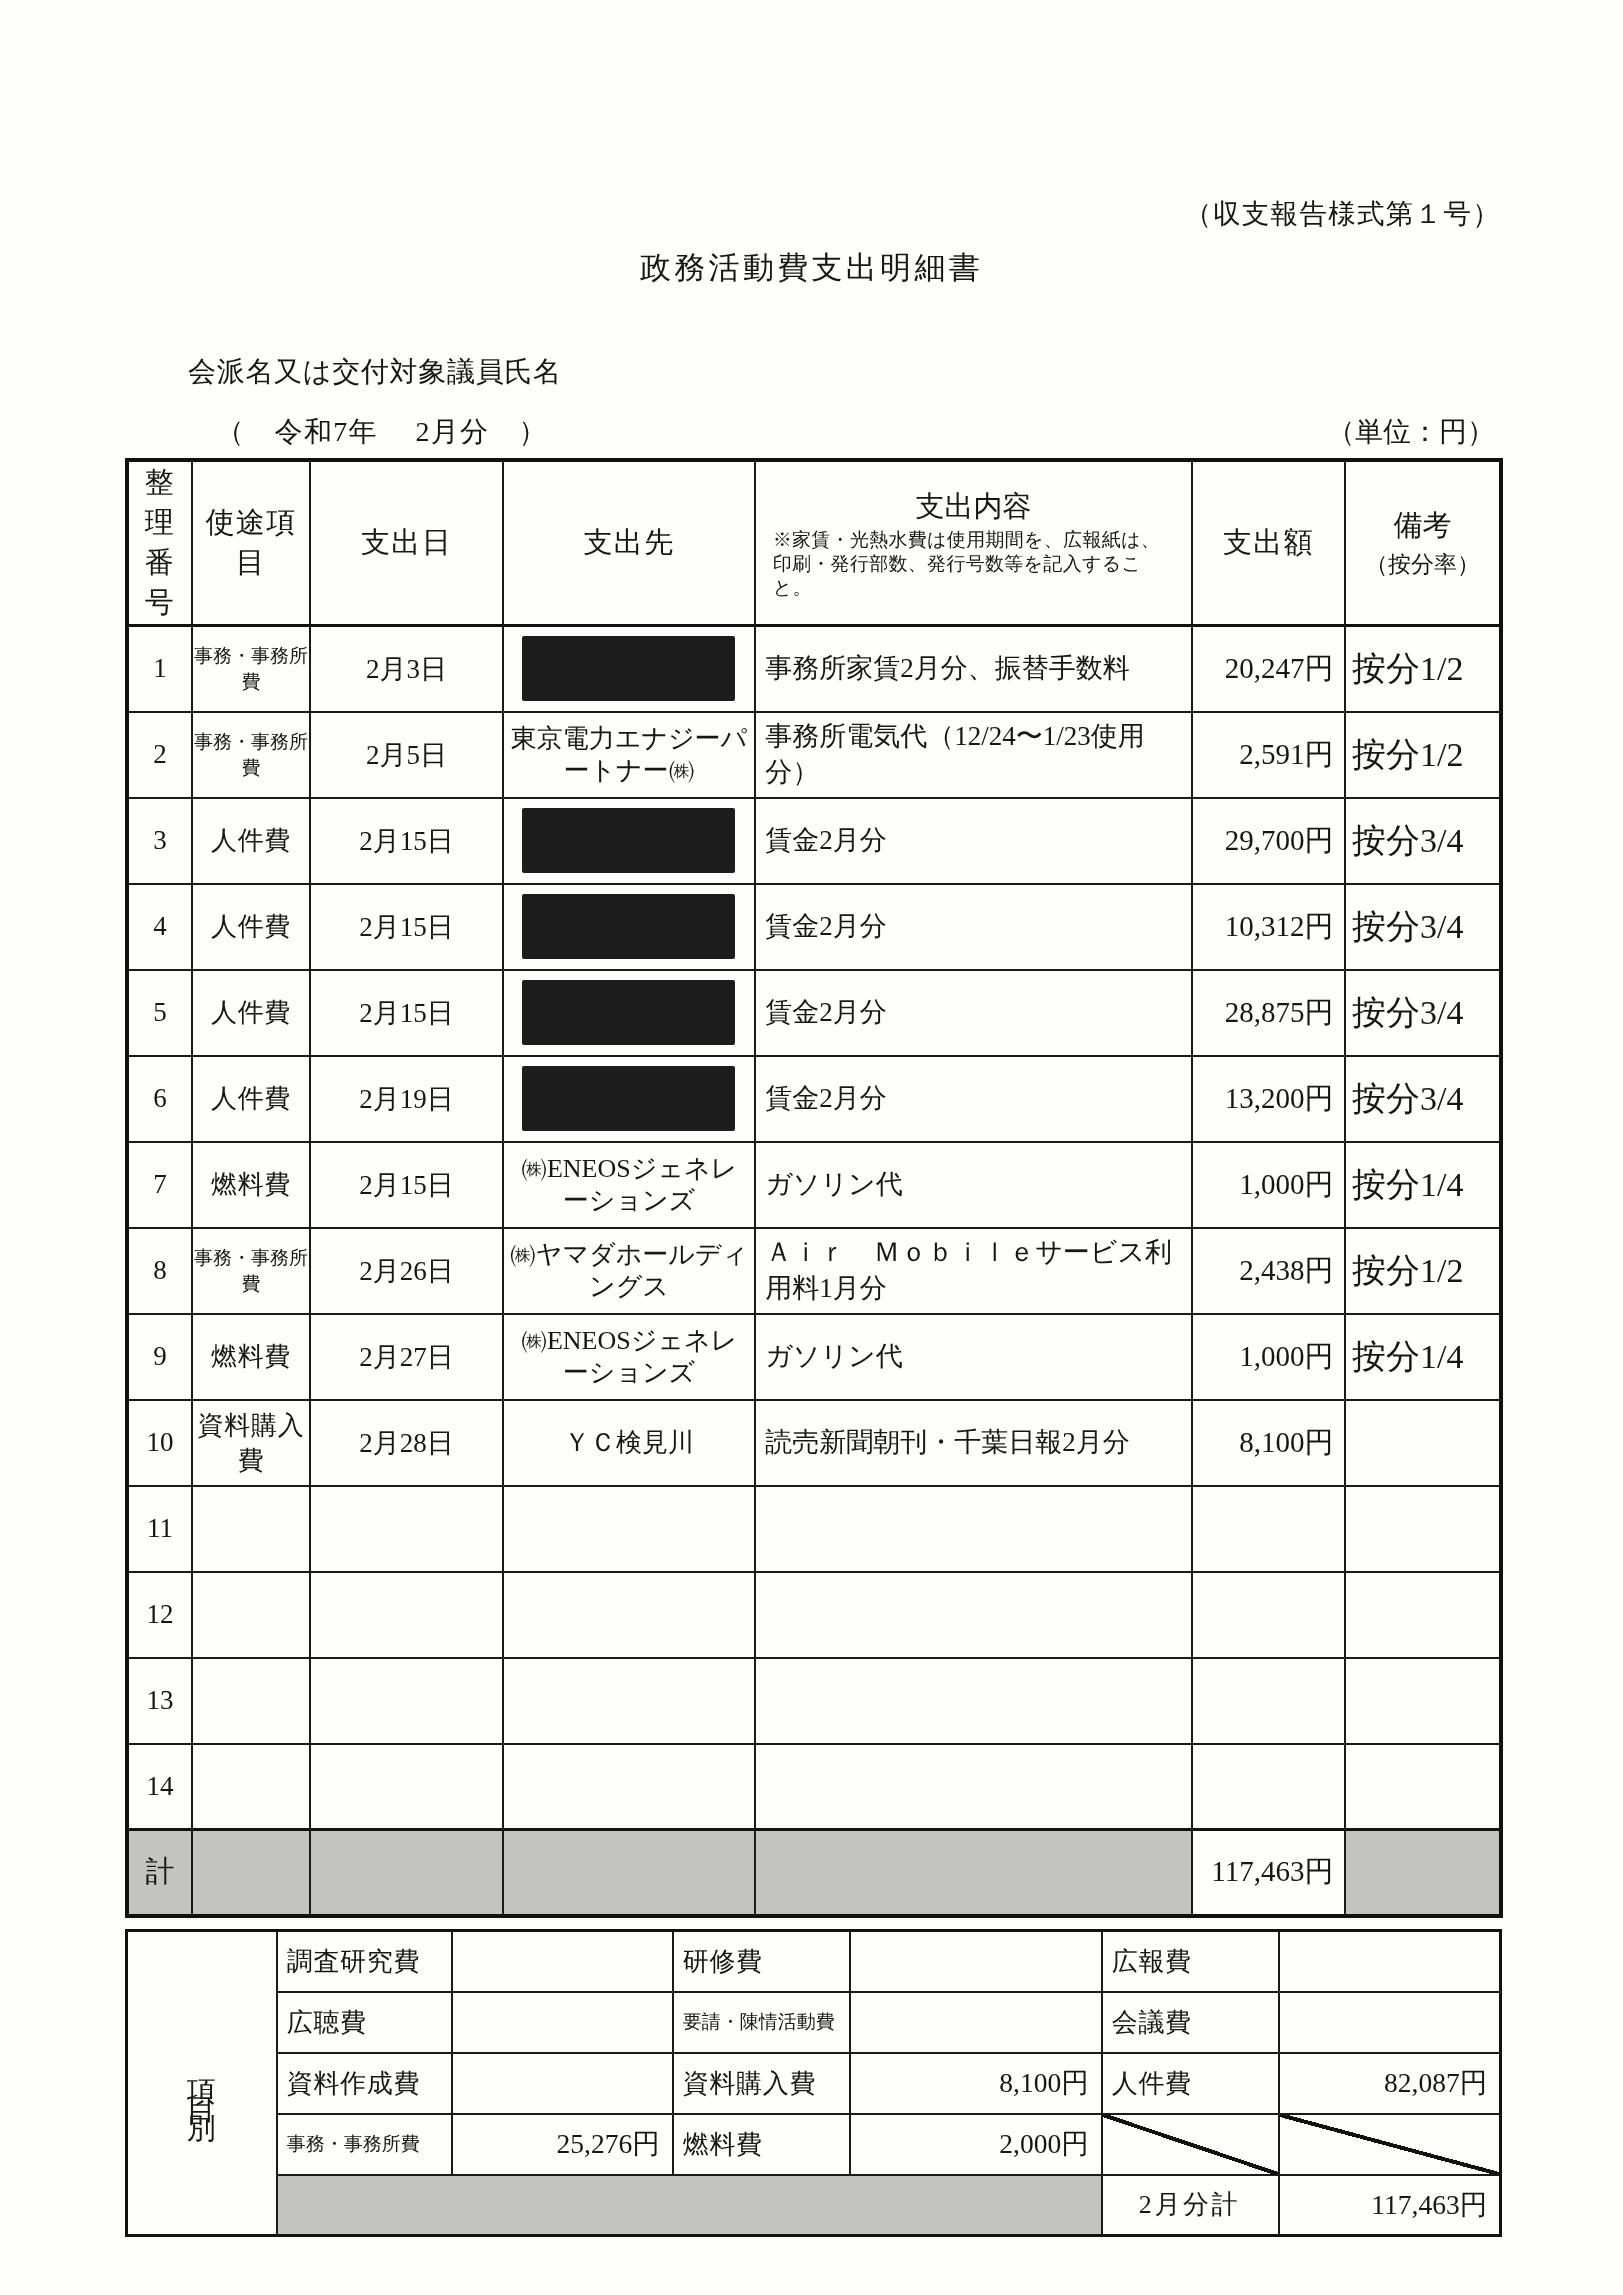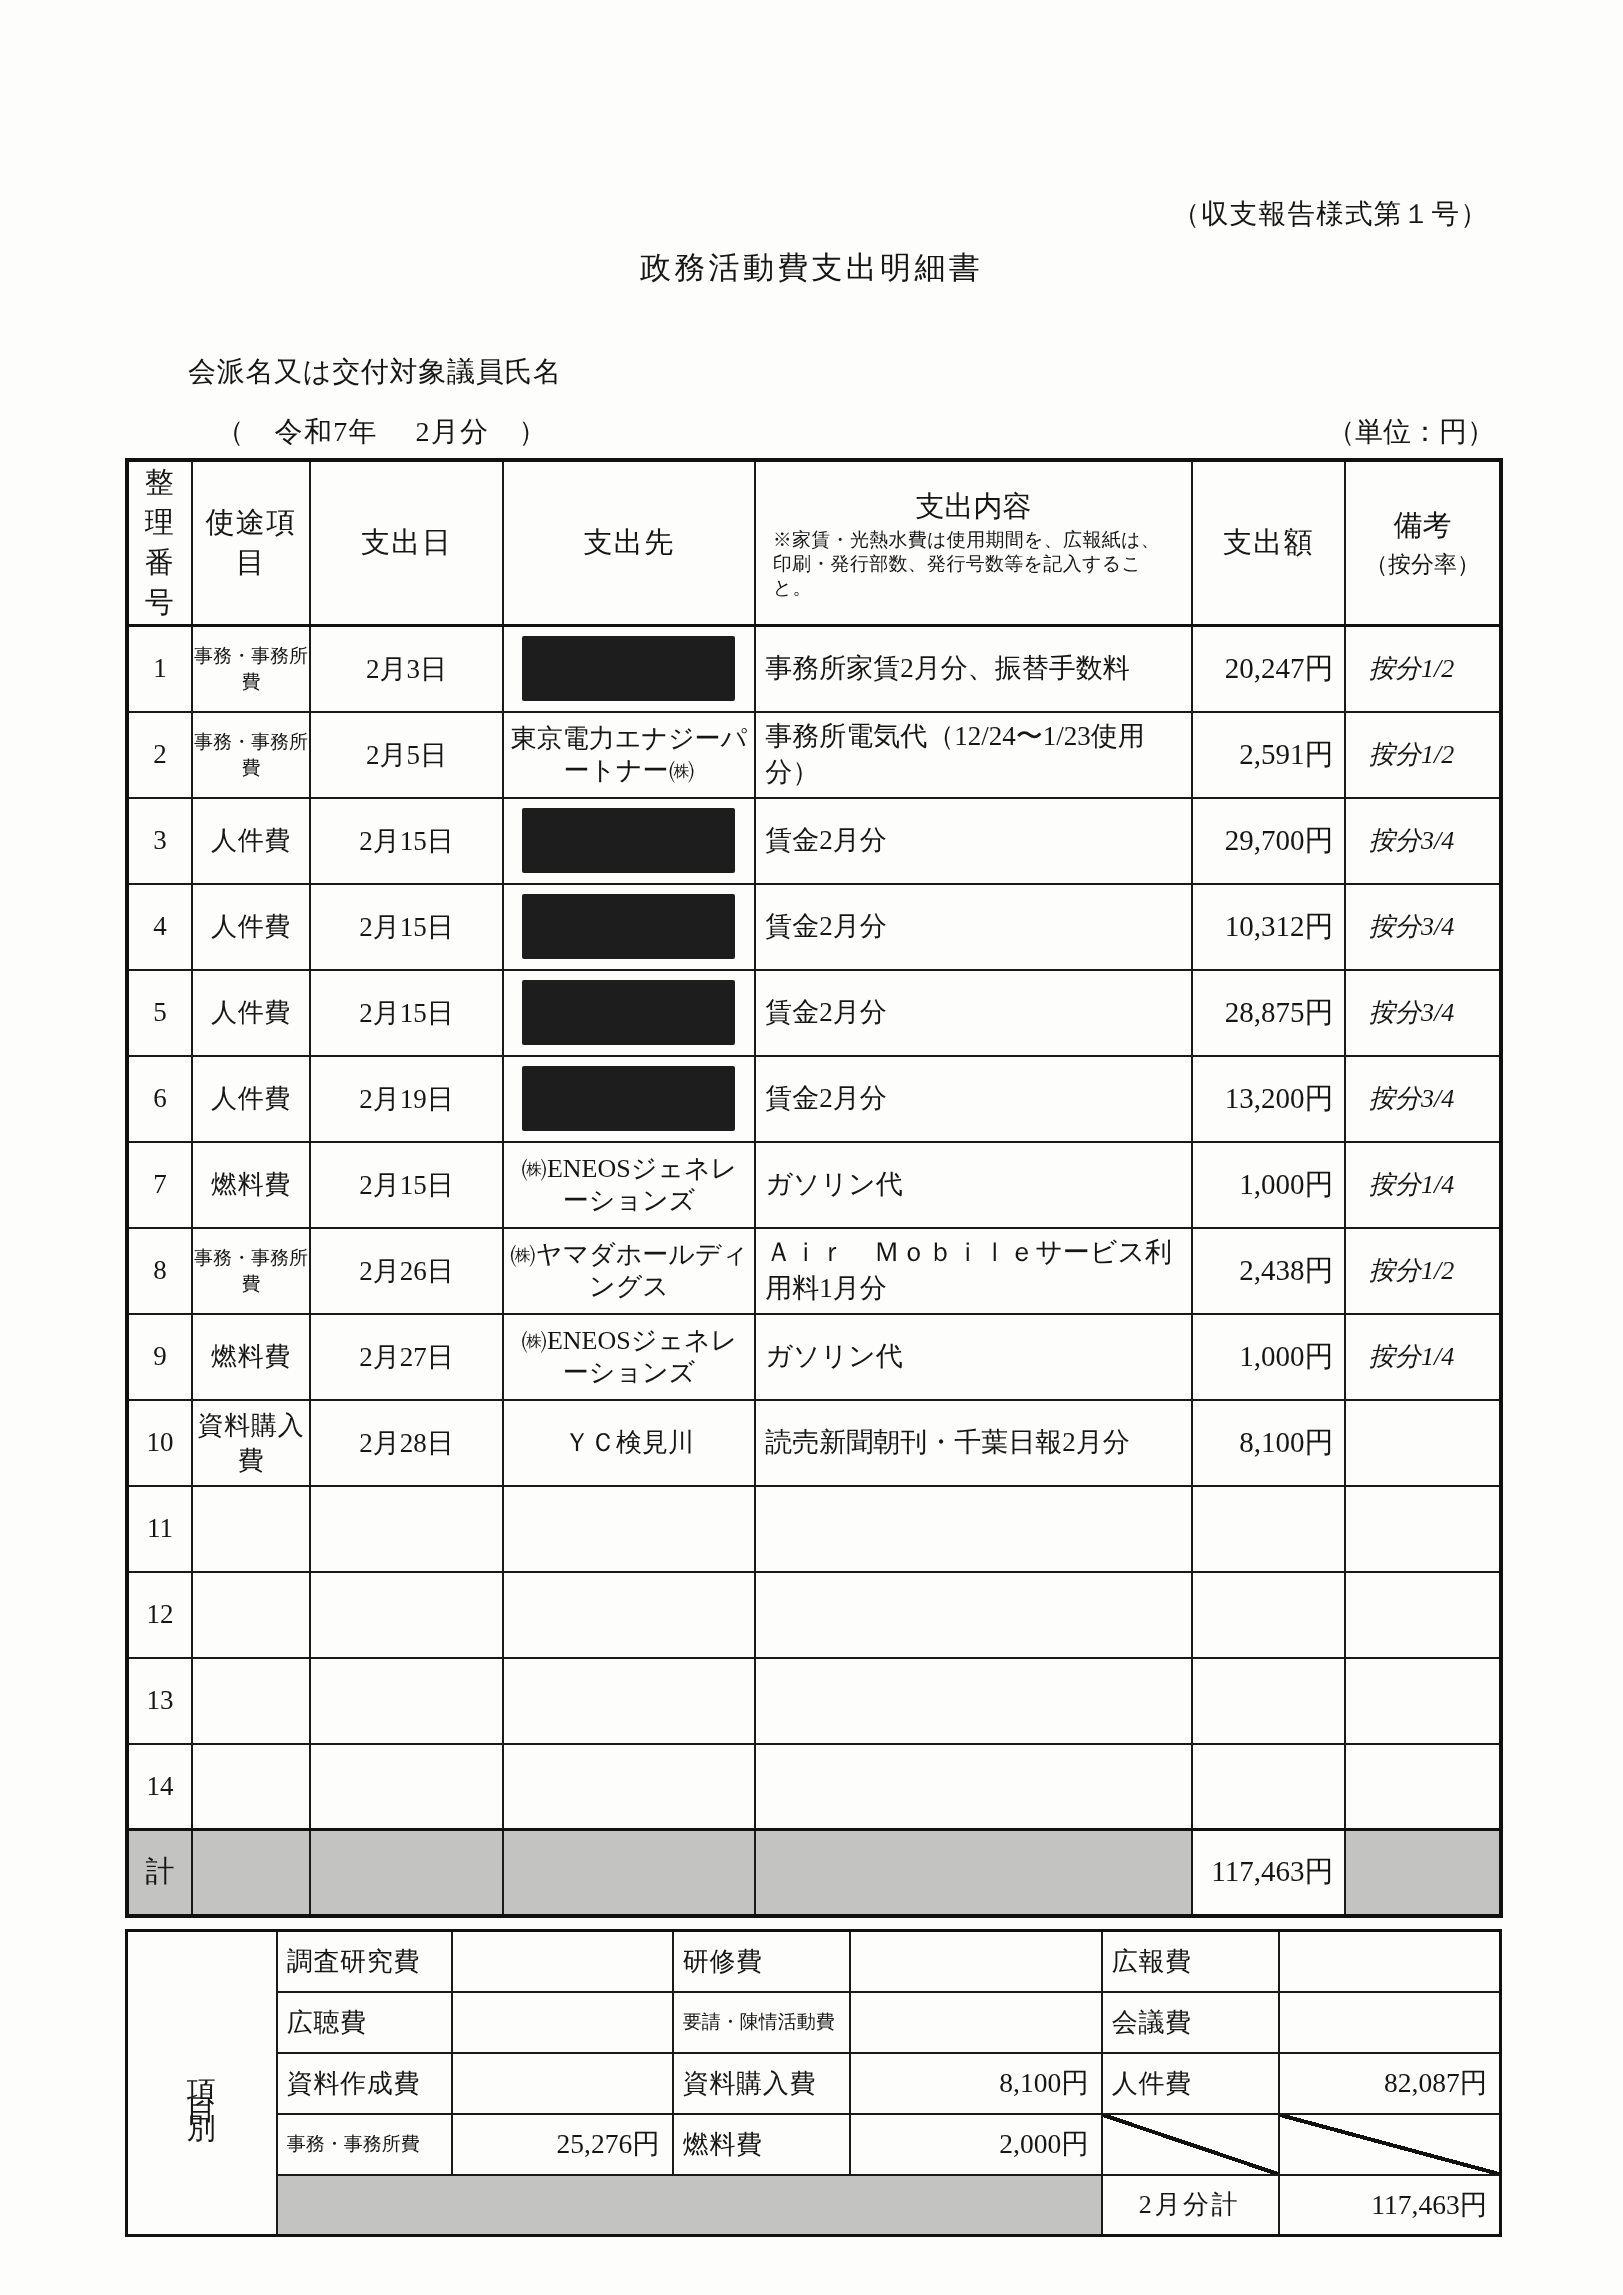--- a/index.html
+++ b/index.html
@@ -2,21 +2,21 @@
 <html style="font-size:10.5px"><head>
 <meta charset="utf-8">
 <style>
   html,body{margin:0;padding:0;background:#e8e8e6;}
   .sheet{
     position:relative; width:1623px; height:2295px; background:#fdfdfb;
     font-family:"Liberation Serif","DejaVu Serif",serif; color:#161616;
     overflow:hidden;
   }
   
-  .form-note{position:absolute; top:196px; right:134px; font-size:27.5px; letter-spacing:1.3px;}
+  .form-note{position:absolute; top:196px; right:122px; font-size:27.5px; letter-spacing:1.3px;}
   .doc-title{position:absolute; top:247px; left:0; width:100%; text-align:center; font-size:31px; letter-spacing:3.3px;}
   .name-line{position:absolute; top:353px; left:188px; display:flex; align-items:flex-end;}
   .name-label{font-size:28px; letter-spacing:0.7px;}
   .name-value{
     display:inline-block; margin-left:14.4px; width:576px; text-align:center;
     font-size:30px; border-bottom:3.9px solid #111; padding-bottom:3.9px; letter-spacing:5.2px;
   }
   .period-line{position:absolute; top:413px; left:216px; font-size:28px; letter-spacing:1.3px;}
   .unit-note{position:absolute; top:413px; right:128px; font-size:28px;}
 
@@ -33,21 +33,21 @@
   .remarks-head .bh-sub{font-size:23px; text-align:center; margin-top:2.6px;}
 
   .main-table tbody tr{height:86px;}
   .row-number{font-size:27px; text-align:center;}
   .category-cell{font-size:26px; text-align:center; letter-spacing:0.7px;}
   .category-cell.small{font-size:19px; letter-spacing:0;}
   .date-cell{font-size:27px; text-align:center;}
   .payee-cell{font-size:26px; text-align:center; padding:3.9px 5.2px; line-height:1.2;}
   .detail-cell{font-size:27px; text-align:left; padding:2.6px 9.2px; line-height:1.3;}
   .amount-cell{font-size:29px; text-align:right; padding-right:10.5px;}
-  .note-cell{font-size:26px; text-align:left; padding-left:23px;font-style:italic;}
+  .note-cell{font-size:34px; text-align:left; padding-left:6px;}
   .redact{width:213px; height:65px; background:#1d1d1d; margin-left:13px; border-radius:2px;}
   .total-row{height:84px;}
   .total-row td{border-top:3.9px solid #111;}
   .total-label{font-size:29px; text-align:center;}
   .shade{background:#c3c3c2;}
 
   
   .sum-table{position:absolute; left:125px; top:1929px; width:1373px; border:3.9px solid #111;}
   .sum-table th,.sum-table td{border:2px solid #1a1a1a; overflow:hidden; vertical-align:middle;}
   .sum-table tr{height:61px;}

